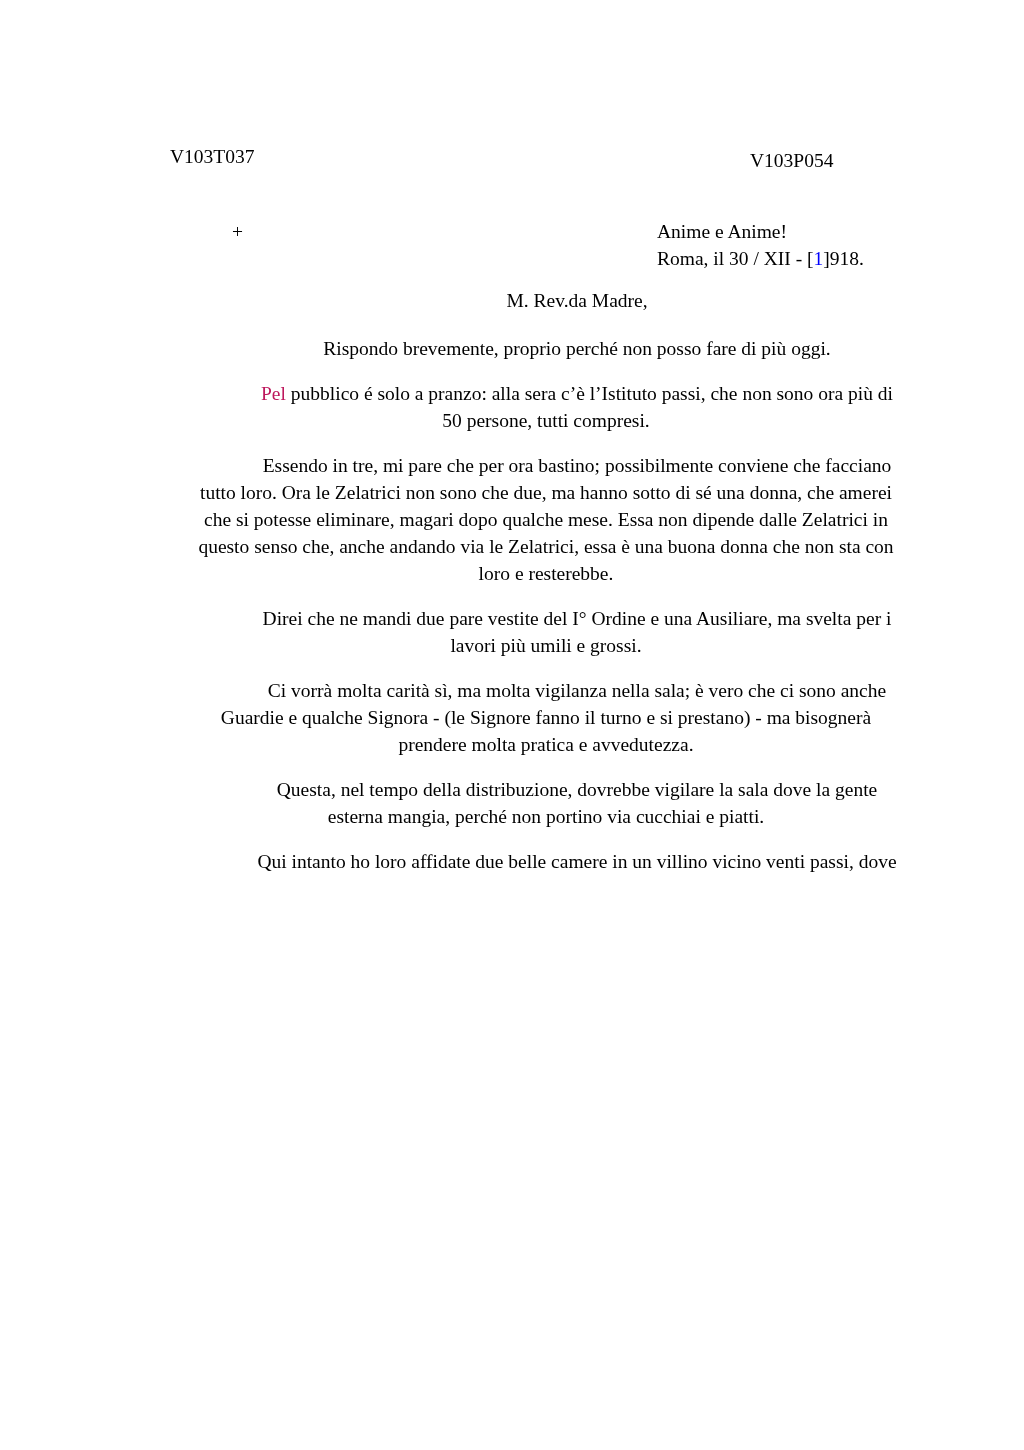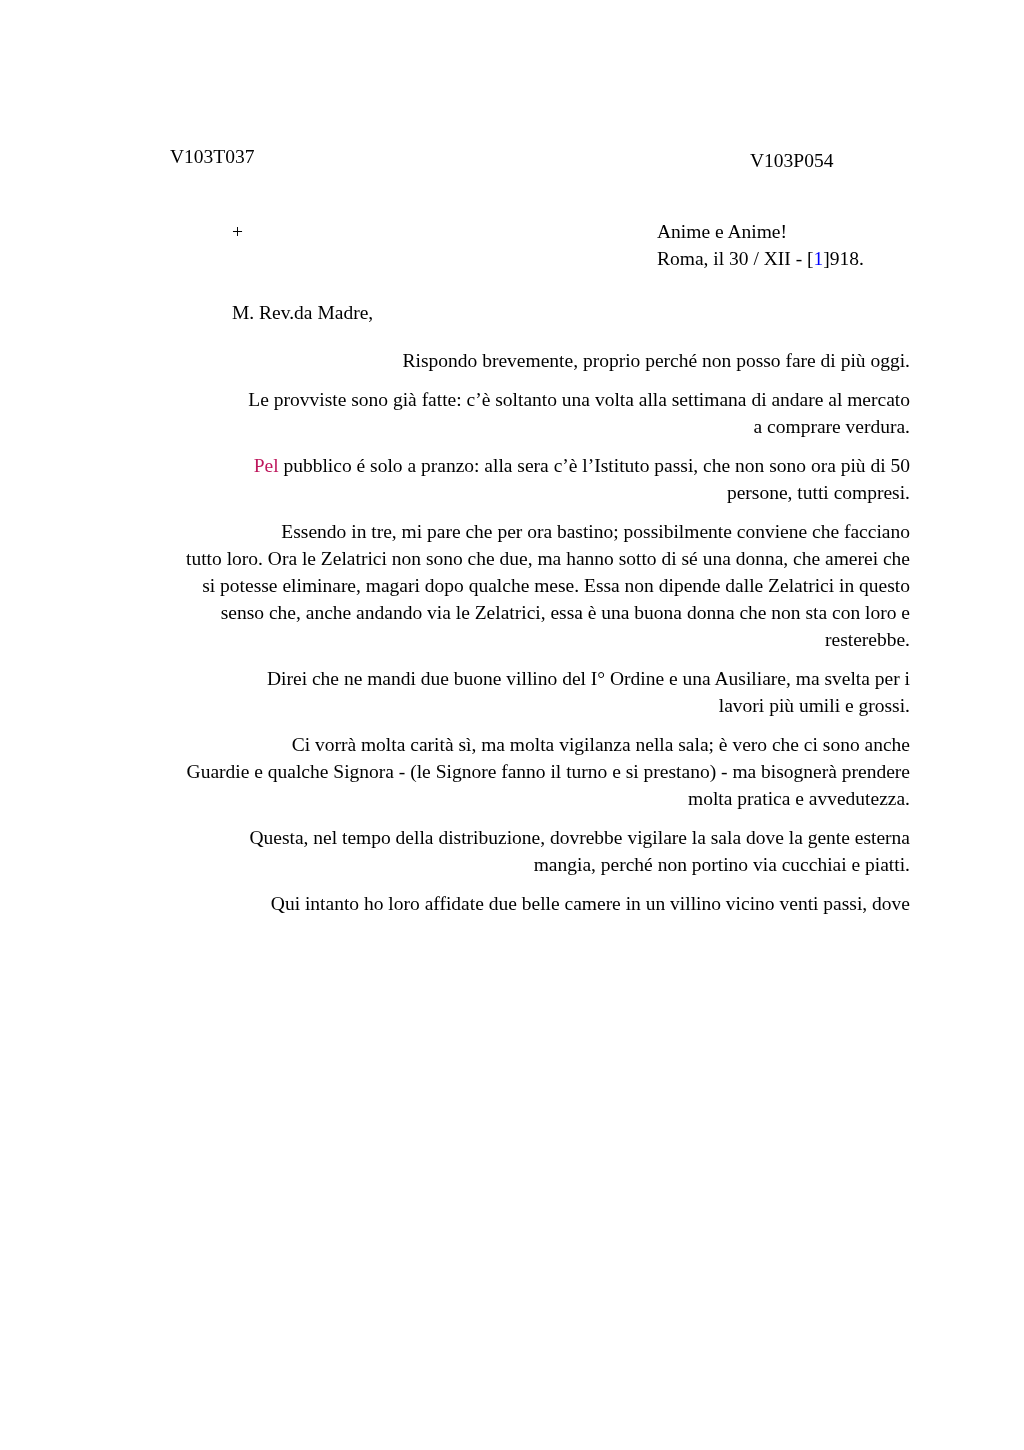--- a/index.html
+++ b/index.html
@@ -21,23 +21,23 @@
     font-size: 19.5px;
     line-height: 27px;
   }
   .header-row { position: relative; height: 27px; margin-bottom: 48px; }
   .header-right { position: absolute; left: 580px; top: 4px; }
   .type-label { margin-bottom: 21px; }
   .title-row { position: relative; }
   .cross { position: absolute; left: 62px; top: 0; }
   .title-block { margin-left: 487px; }
   .u { text-underline-offset: 3px; text-decoration-thickness: 1px; }
-  .salutation { margin-top: 27px; margin-left: 62px; }
+  .salutation { margin-top: 15px; margin-left: 62px; text-align: center; }
   .letter-body { margin-top: 21px; }
-  .para { margin: 12px; text-indent: 62px; text-align: right; }
+  .para { margin: 18px; text-indent: 62px; text-align: center; }
 </style>
 </head>
 <body>
 
 <div class="page">
   <div class="content">
 
     <div class="header-row">
       <span>V103T037</span>
       <span class="header-right">V103P054</span>
@@ -49,23 +49,22 @@
       <div class="title-block">
         <div><span class="u">Anime e Anime</span><span>!</span></div>
         <div><span>Roma, il 30 / XII - [</span><span style="color: rgb(0, 0, 255);">1</span><span>]918.</span></div>
       </div>
     </div>
 
     <div class="salutation">M. Rev.da Madre,</div>
 
     <div class="letter-body">
         <p class="para"><span>Rispondo brevemente, proprio perché non posso fare di più oggi.</span></p>
-        <p class="para"><span>Le provviste sono già fatte: c’è soltanto una volta alla settimana di andare al mercato a comprare verdura.</span></p>
         <p class="para"><span style="color: #be185d;">Pel</span><span> pubblico é solo a pranzo: alla sera c’è </span><span class="u">l’Istituto passi</span><span>, che non sono ora più di 50 persone, tutti compresi.</span></p>
         <p class="para"><span>Essendo in tre, mi pare che per ora bastino; possibilmente conviene che facciano tutto loro. Ora le Zelatrici non sono che due, ma hanno sotto di sé una donna, che amerei che si potesse eliminare, magari </span><span class="u">dopo qualche mese</span><span>. Essa non dipende dalle Zelatrici in questo senso che, anche andando via le Zelatrici, essa è una buona donna che non sta con loro e resterebbe.</span></p>
-        <p class="para"><span>Direi che ne mandi </span><span class="u">due</span><span> buone villino del I° Ordine e </span><span class="u">una</span><span> Ausiliare, ma svelta per i lavori più umili e grossi.</span></p>
+        <p class="para"><span>Direi che ne mandi </span><span class="u">due</span><span> pare vestite del I° Ordine e </span><span class="u">una</span><span> Ausiliare, ma svelta per i lavori più umili e grossi.</span></p>
         <p class="para"><span>Ci vorrà molta carità sì, ma molta vigilanza nella sala; è vero che ci sono anche Guardie e qualche Signora - (le Signore fanno il turno e si prestano) - ma bisognerà prendere molta pratica e avvedutezza.</span></p>
         <p class="para"><span>Questa, nel tempo della distribuzione, dovrebbe vigilare la sala dove la gente esterna mangia, perché non portino via cucchiai e piatti.</span></p>
         <p class="para"><span>Qui intanto ho loro affidate due belle camere in un villino vicino venti passi, dove</span></p>
       </div>
 
   </div>
 </div>
 
 </body></html>

